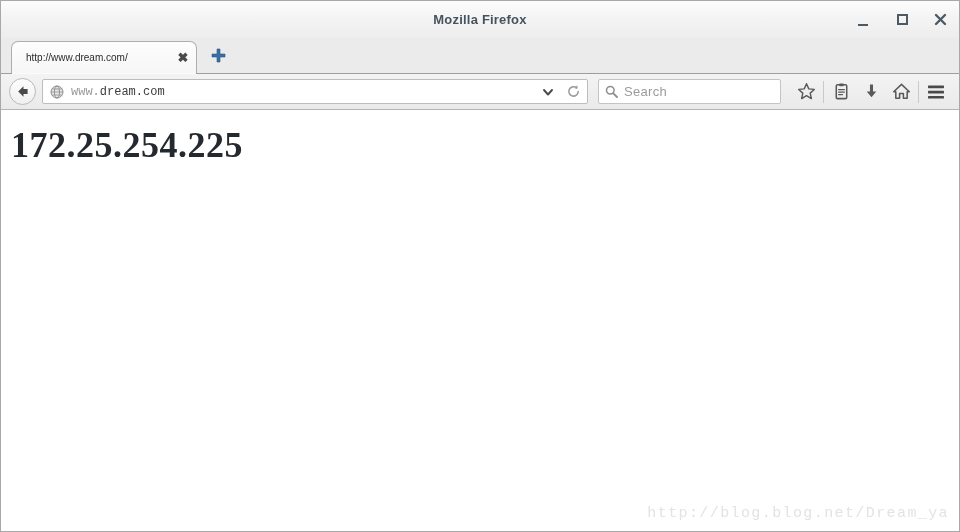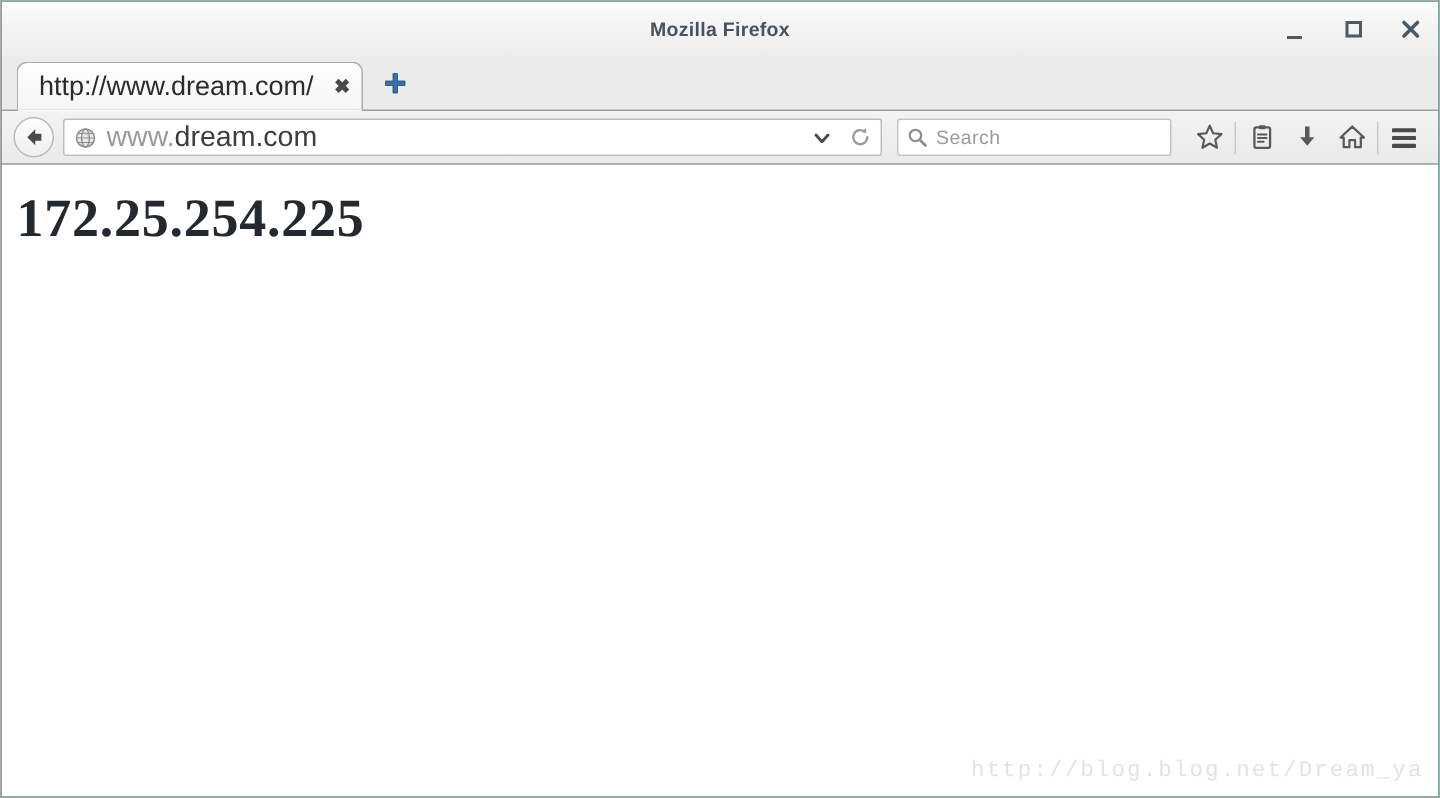--- a/index.html
+++ b/index.html
@@ -9,21 +9,21 @@
     height: 532px;
     overflow: hidden;
     font-family: "Liberation Sans", sans-serif;
     background: #ffffff;
   }
 
   .window {
     position: relative;
     width: 960px;
     height: 532px;
-    background: #0f766e;
+    background: #eab308;
     border: 1px solid #a8a8a8;
     display: flex;
     flex-direction: column;
     overflow: hidden;
   }
 
   
   .titlebar {
     position: relative;
     height: 37px;
@@ -97,21 +97,21 @@
     cursor: pointer;
   }
   .tab::after {
     content: "";
     position: absolute;
     left: 0; right: 0; bottom: -1px;
     height: 1px;
     background: #fbfbfb;
   }
   .tab-label {
-    font-size: 18px;
+    font-size: 10px;
     color: #2b2b2b;
     white-space: nowrap;
     flex: 1;
   }
   .tab-close {
     width: 18px; height: 18px;
     display: flex;
     align-items: center;
     justify-content: center;
     color: #4a4a4a;
@@ -164,25 +164,26 @@
     border-radius: 2px;
     display: flex;
     align-items: center;
     padding: 0 4px 0 7px;
     gap: 6px;
     min-width: 0;
   }
   .globe-icon { flex: 0 0 15px; display: flex; align-items: center; }
   .url-text {
     flex: 1 1 auto;
-    font-size: 19px;
+    font-size: 12px;
     color: #3d3d3d;
     white-space: nowrap;
     overflow: hidden;
     min-width: 0;
+    font-family: Liberation Mono, monospace;
   }
   .url-text .dim { color: #9a9a9a; }
   .url-chevron {
     flex: 0 0 18px;
     display: flex;
     align-items: center;
     justify-content: center;
     cursor: pointer;
   }
   .url-reload {

